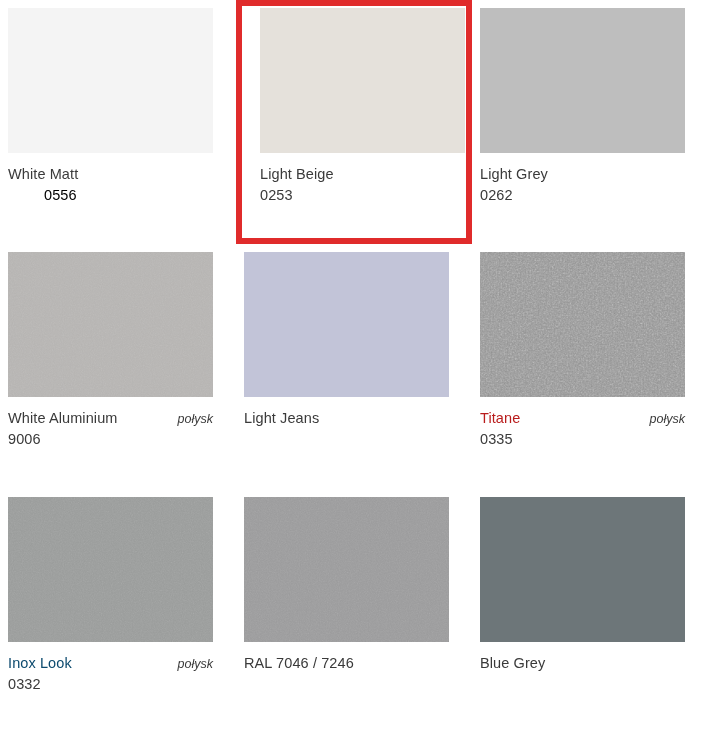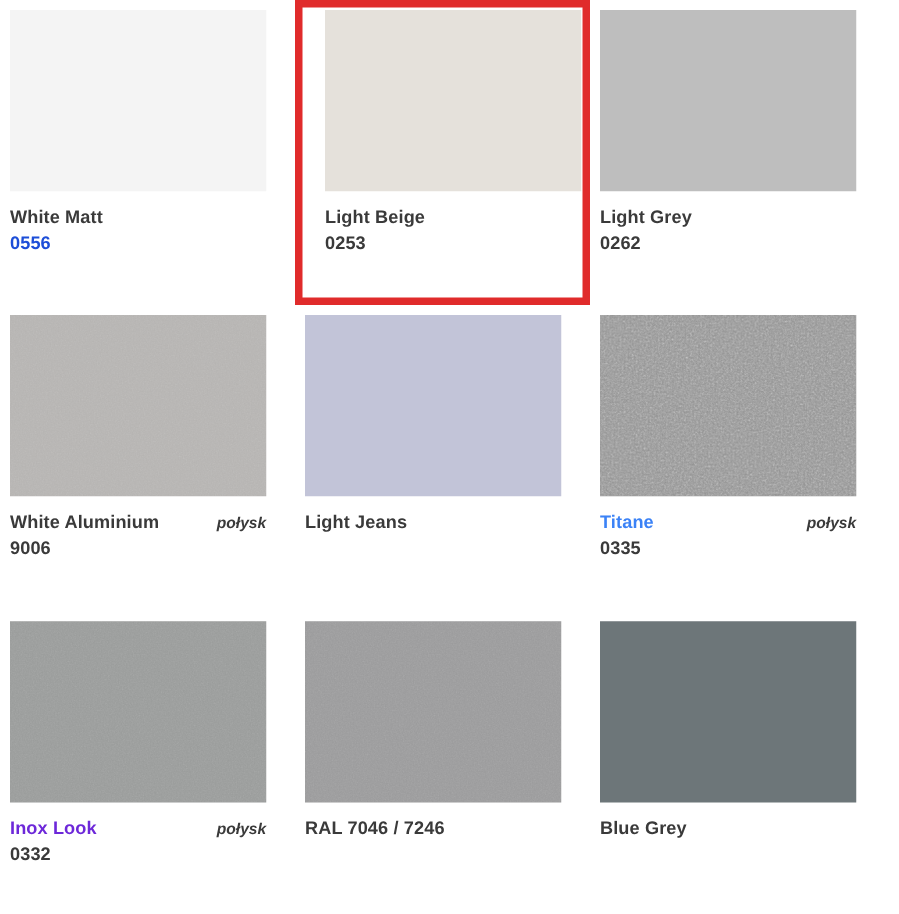--- a/index.html
+++ b/index.html
@@ -8,21 +8,20 @@
     background:#ffffff;
     font-family:"Liberation Sans","DejaVu Sans",sans-serif;
     overflow:hidden;
   }
   .grid{
     position:relative;
     width:719px;height:521px;
     display:grid;
     grid-template-columns:236px 236px 247px;
     grid-template-rows:244px 245px 242px;
-    font-weight:bold;
   }
   .cell{
     position:relative;
     box-sizing:border-box;
     padding:8px 8px 0 8px;
   }
   .cell.selected{
     border:6px solid var(--sel,#e02b2b);
     padding:2px 2px 0 18px;
   }
@@ -75,21 +74,21 @@
 <body style="background: rgb(255, 255, 255);">
 
 <div class="grid">
 
 <div class="cell">
       <div class="swatch" style="background: rgb(244, 244, 244);"></div>
       <div class="meta">
         <div class="nameline">
           <span class="cname" style="color: rgb(58, 58, 58);">White Matt</span>
         </div>
-        <div class="ccode" style="color: #1d4ed8;">0556</div>
+        <div class="ccode" style="color: #000000; margin-left: 36px;">0556</div>
       </div>
     </div>
     <div class="cell selected" style="--sel: #e02b2b;">
       <div class="swatch" style="background: rgb(229, 225, 219);"></div>
       <div class="meta">
         <div class="nameline">
           <span class="cname" style="color: rgb(58, 58, 58);">Light Beige</span>
         </div>
         <div class="ccode" style="color: rgb(58, 58, 58);">0253</div>
       </div>
@@ -126,35 +125,35 @@
       </div>
     </div>
     <div class="cell">
       <div class="swatch tex-strong" style="background: rgb(148, 148, 148);">
         <svg class="grain" width="205" height="145">
           <rect width="205" height="145" filter="url(#grainStrong)"></rect>
         </svg>
       </div>
       <div class="meta">
         <div class="nameline">
-          <span class="cname" style="color: #3b82f6;">Titane</span>
+          <span class="cname" style="color: #b91c1c;">Titane</span>
           <span class="gloss" style="color: rgb(58, 58, 58);">połysk</span>
         </div>
         <div class="ccode" style="color: rgb(58, 58, 58);">0335</div>
       </div>
     </div>
     <div class="cell">
       <div class="swatch tex-fine" style="background: rgb(154, 156, 155);">
         <svg class="grain" width="205" height="145">
           <rect width="205" height="145" filter="url(#grainFine)"></rect>
         </svg>
       </div>
       <div class="meta">
         <div class="nameline">
-          <span class="cname" style="color: #6d28d9;">Inox Look</span>
+          <span class="cname" style="color: #0c4a6e;">Inox Look</span>
           <span class="gloss" style="color: rgb(58, 58, 58);">połysk</span>
         </div>
         <div class="ccode" style="color: rgb(58, 58, 58);">0332</div>
       </div>
     </div>
     <div class="cell">
       <div class="swatch tex-fine" style="background: rgb(155, 155, 156);">
         <svg class="grain" width="205" height="145">
           <rect width="205" height="145" filter="url(#grainFine)"></rect>
         </svg>

